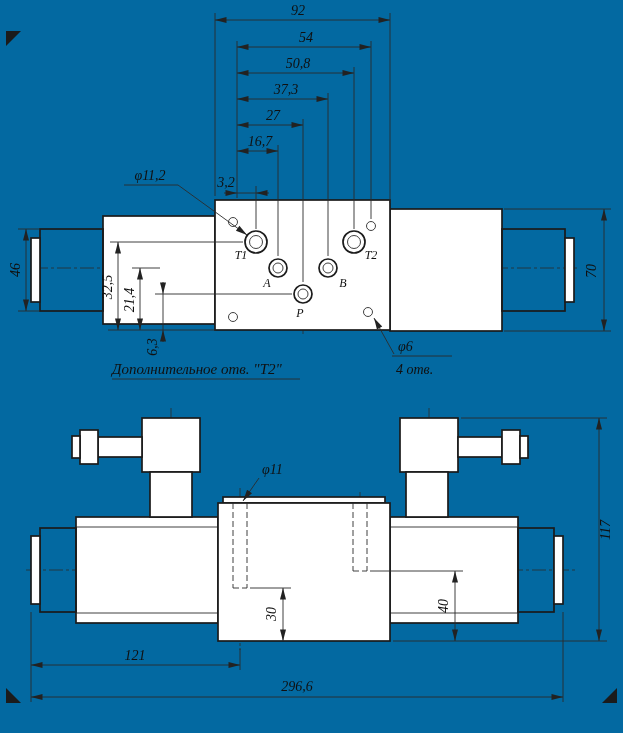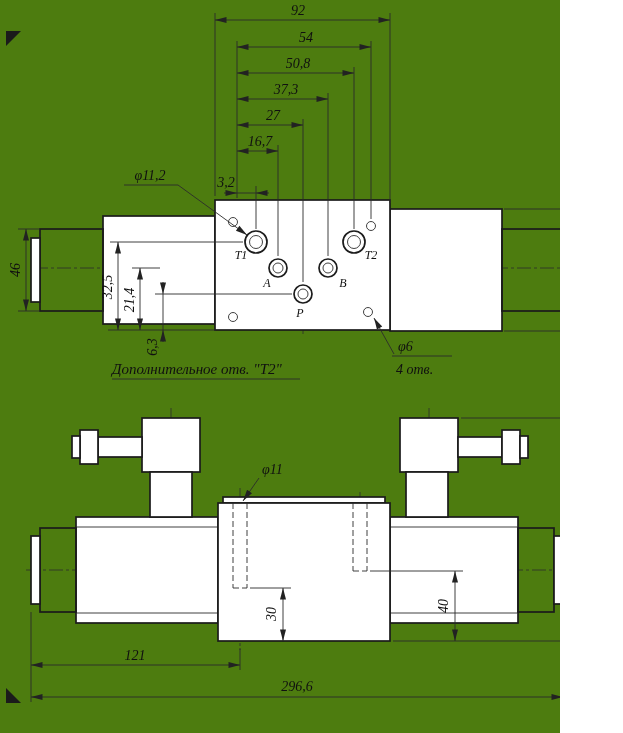--- a/index.html
+++ b/index.html
@@ -1,16 +1,16 @@
 <!DOCTYPE html>
 <html><head>
 <meta charset="utf-8">
 <style>
   html,body{margin:0;padding:0;background:#ffffff;}
-  .sheet{position:relative;width:560px;height:733px;background:#4d7c0f;overflow:hidden;
+  .sheet{position:relative;width:623px;height:733px;background:#0369a1;overflow:hidden;
          font-family:"Liberation Serif",serif;}
   svg{display:block;}
   .outline{fill:none;stroke:#1b1b1b;stroke-width:1.7;stroke-linejoin:miter;}
   .fillwhite{fill:#ffffff;}
   .thin{fill:none;stroke:#2b2b2b;stroke-width:0.9;}
   .dimline{fill:none;stroke:#2b2b2b;stroke-width:0.9;}
   .hiddenln{fill:none;stroke:#2b2b2b;stroke-width:0.9;stroke-dasharray:6 3;}
   .centerln{fill:none;stroke:#2b2b2b;stroke-width:0.8;stroke-dasharray:14 3 3 3;}
   .dimtext{font:italic 14px "Liberation Serif",serif;fill:#101010;}
   .porttext{font:italic 12px "Liberation Serif",serif;fill:#101010;}

